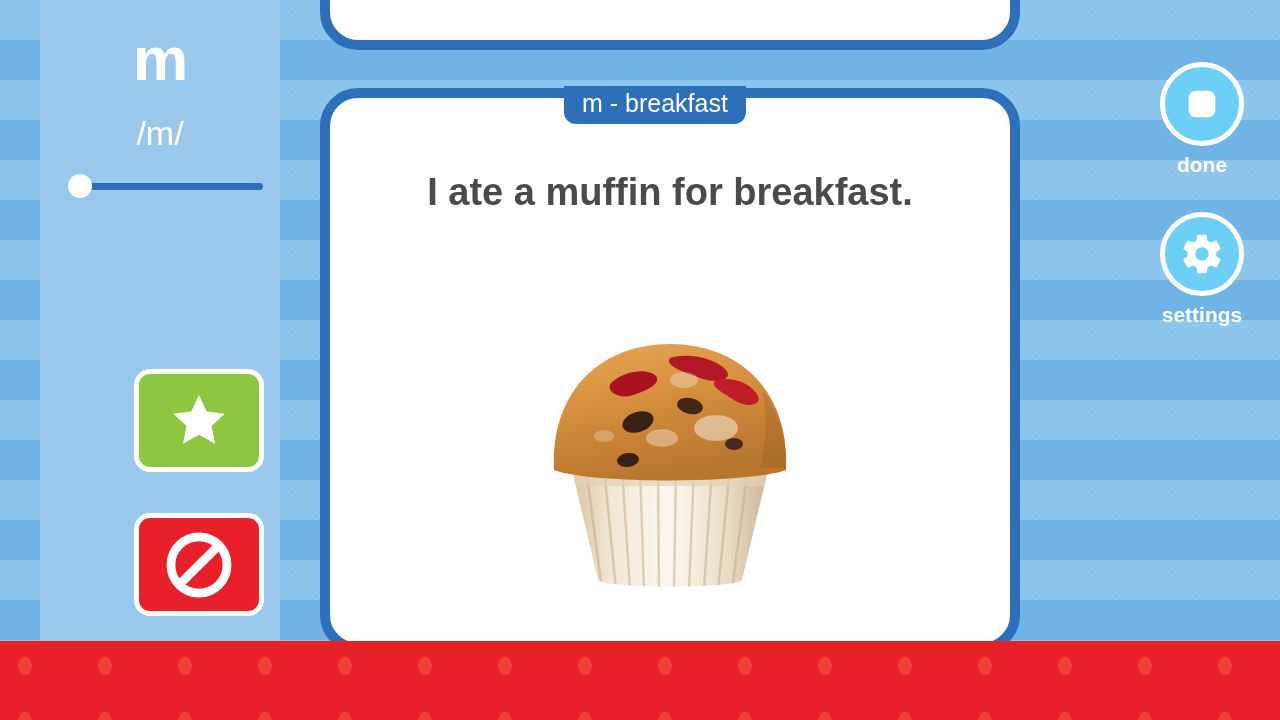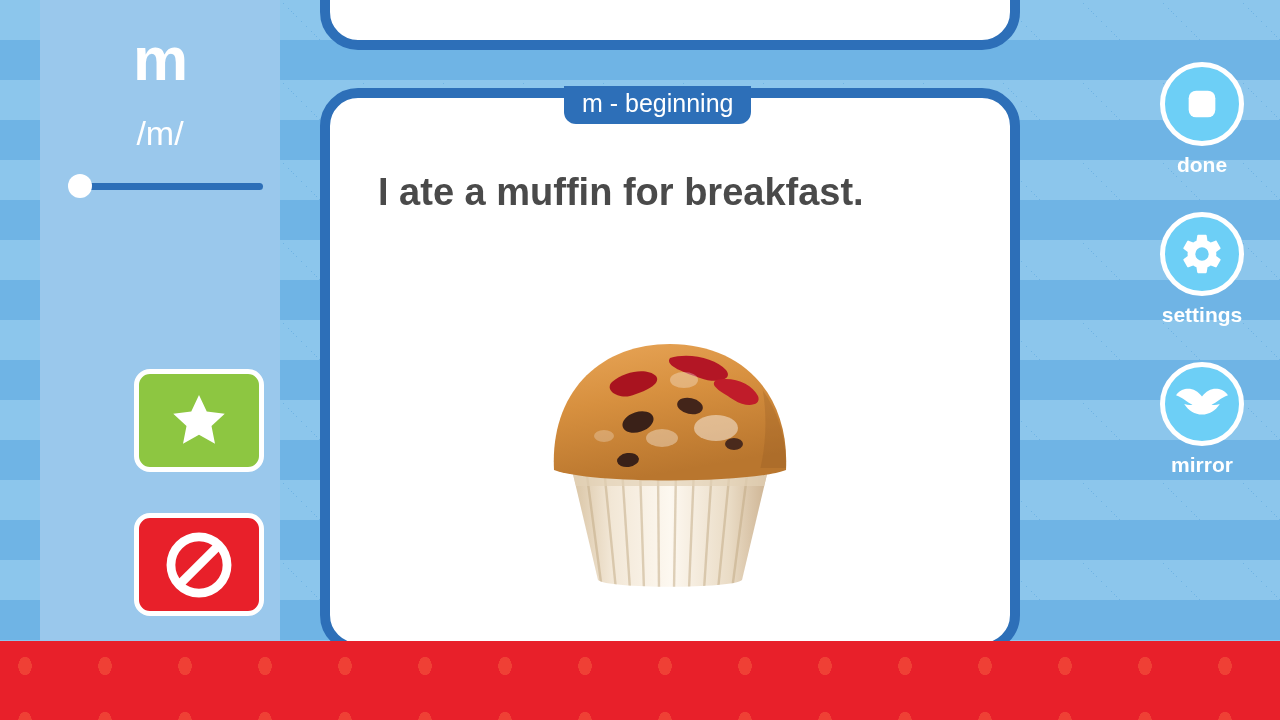--- a/index.html
+++ b/index.html
@@ -184,21 +184,21 @@
     font-weight: 400;
     line-height: 1.1;
     white-space: nowrap;
   }
 
   .card-sentence {
     position: absolute;
     left: 48px;
     top: 72px;
     width: 584px;
-    text-align: left;
+    text-align: center;
     font-size: 38px;
     font-weight: 700;
     color: #4a4a4a;
     line-height: 1.18;
   }
 
   .card-image {
     position: absolute;
     left: 190px;
     top: 220px;
@@ -241,21 +241,21 @@
         <svg width="66" height="66" viewBox="0 0 24 24">
           <circle cx="12" cy="12" r="10.2" fill="none" stroke="#ffffff" stroke-width="3.2"></circle>
           <line x1="5.2" y1="18.8" x2="18.8" y2="5.2" stroke="#ffffff" stroke-width="3.2" stroke-linecap="butt"></line>
         </svg>
       </span>
     </div>
   </div>
 
   <div class="card card-main">
 
-    <div class="card-badge">m - beginning</div>
+    <div class="card-badge">m - breakfast</div>
 
     <div class="card-sentence">I ate a muffin for breakfast.</div>
 
     <div class="card-image">
       <svg width="300" height="280" viewBox="0 0 300 280">
         <defs>
           <linearGradient id="topGrad" x1="0" y1="0" x2="0.3" y2="1">
             <stop offset="0%" stop-color="#e8a557"></stop>
             <stop offset="45%" stop-color="#d7903f"></stop>
             <stop offset="100%" stop-color="#b9762e"></stop>
@@ -329,26 +329,16 @@
     <div class="rail-circle">
       <span>
         <svg width="46" height="46" viewBox="0 0 24 24" fill="#ffffff">
           <path d="M19.4 13c.04-.32.07-.65.07-1s-.03-.68-.08-1l2.11-1.63c.19-.15.24-.42.12-.64l-2-3.46c-.12-.22-.39-.3-.61-.22l-2.49 1c-.52-.4-1.08-.73-1.69-.98l-.38-2.65A.5.5 0 0014 2h-4a.5.5 0 00-.49.42l-.38 2.65c-.61.25-1.17.59-1.69.98l-2.49-1c-.23-.09-.49 0-.61.22l-2 3.46c-.13.22-.07.49.12.64L4.57 11c-.05.32-.09.66-.09 1s.03.68.08 1l-2.11 1.63c-.19.15-.24.42-.12.64l2 3.46c.12.22.39.3.61.22l2.49-1c.52.4 1.08.73 1.69.98l.38 2.65c.03.24.24.42.49.42h4c.25 0 .46-.18.49-.42l.38-2.65c.61-.25 1.17-.59 1.69-.98l2.49 1c.23.09.49 0 .61-.22l2-3.46c.12-.22.07-.49-.12-.64L19.4 13zM12 15.5A3.5 3.5 0 1115.5 12 3.5 3.5 0 0112 15.5z"></path>
         </svg>
       </span>
     </div>
     <div class="rail-label">settings</div>
   </div>
 
-  <div class="rail-item rail-mirror">
-    <div class="rail-circle">
-      <span>
-        <svg width="52" height="40" viewBox="0 0 52 40" fill="#ffffff">
-          <path d="M26 12.5c4.6-6.2 11-8.8 17-7.4 4.4 1 7.2 3.6 9 6.1-3.5 1.2-6.4 3-9.2 5.1-2.4 1.8-4.6 3.5-7.3 4.4 2.6.4 5.2.2 8.3-.7-4.1 6.6-10.6 10.6-17.8 10.6S12.3 26.6 8.2 20c3.1.9 5.7 1.1 8.3.7-2.7-.9-4.9-2.6-7.3-4.4C6.4 14.2 3.5 12.4 0 11.2c1.8-2.5 4.6-5.1 9-6.1 6-1.4 12.4 1.2 17 7.4z"></path>
-        </svg>
-      </span>
-    </div>
-    <div class="rail-label">mirror</div>
-  </div>
 
   <div class="bottom-strip"></div>
 
 </div>
 
 </body></html>

